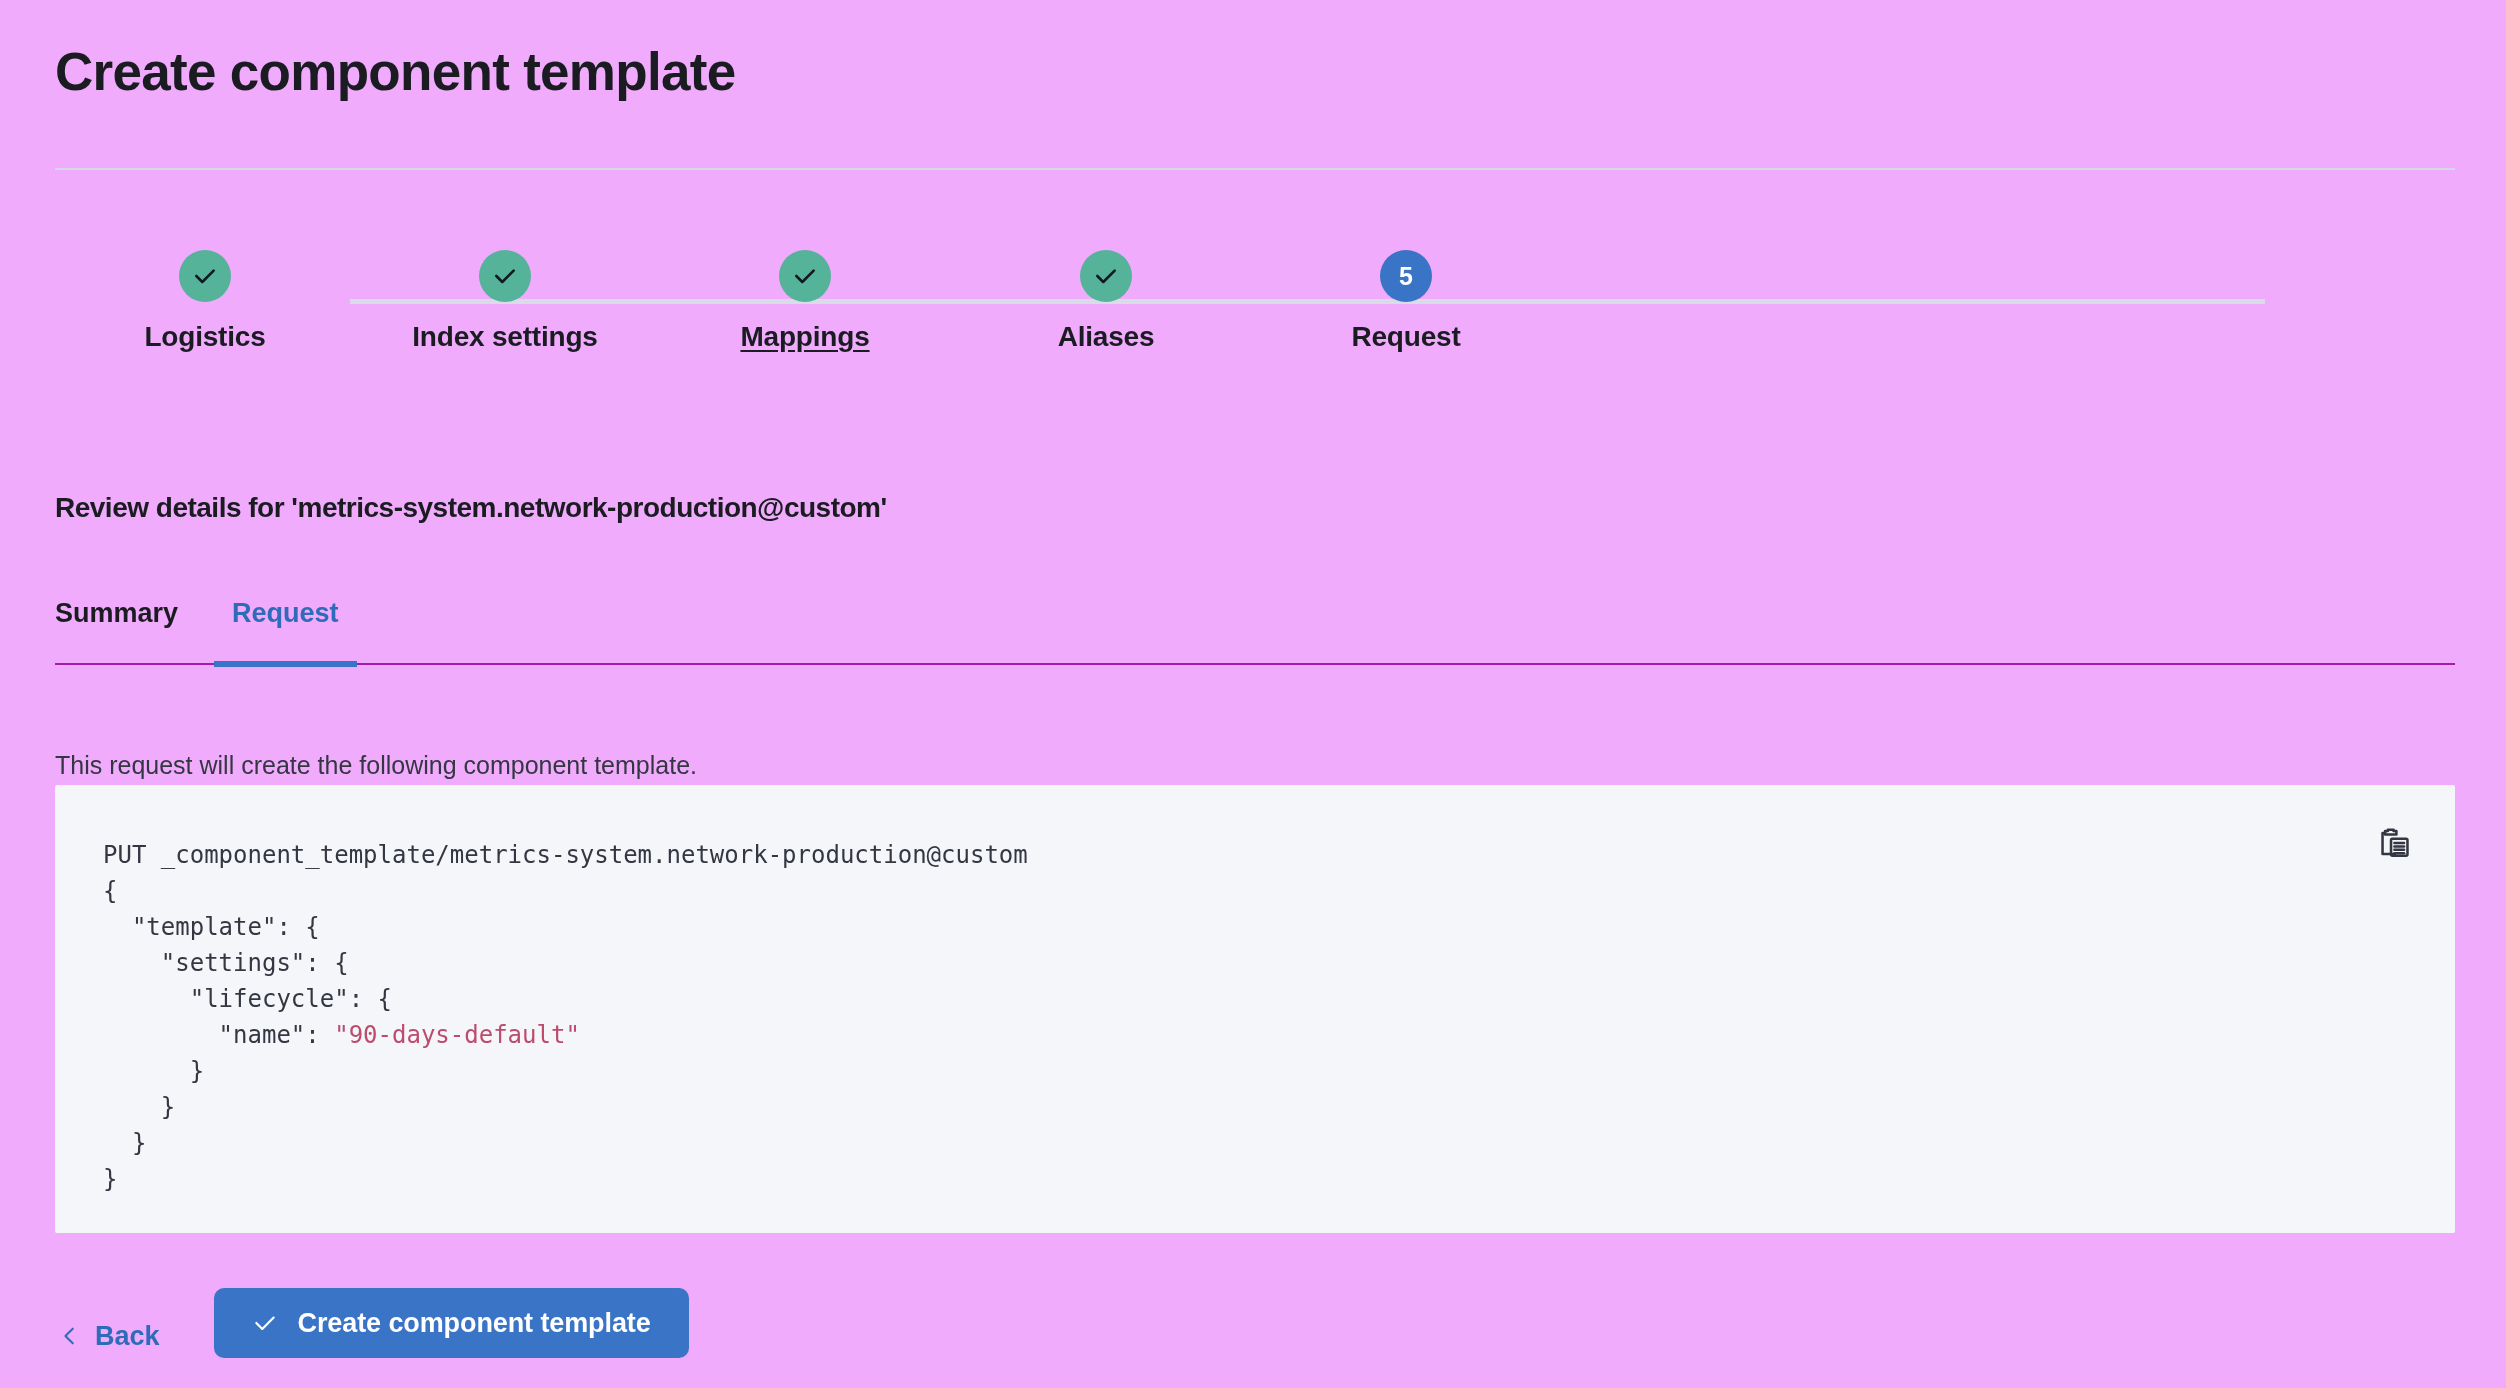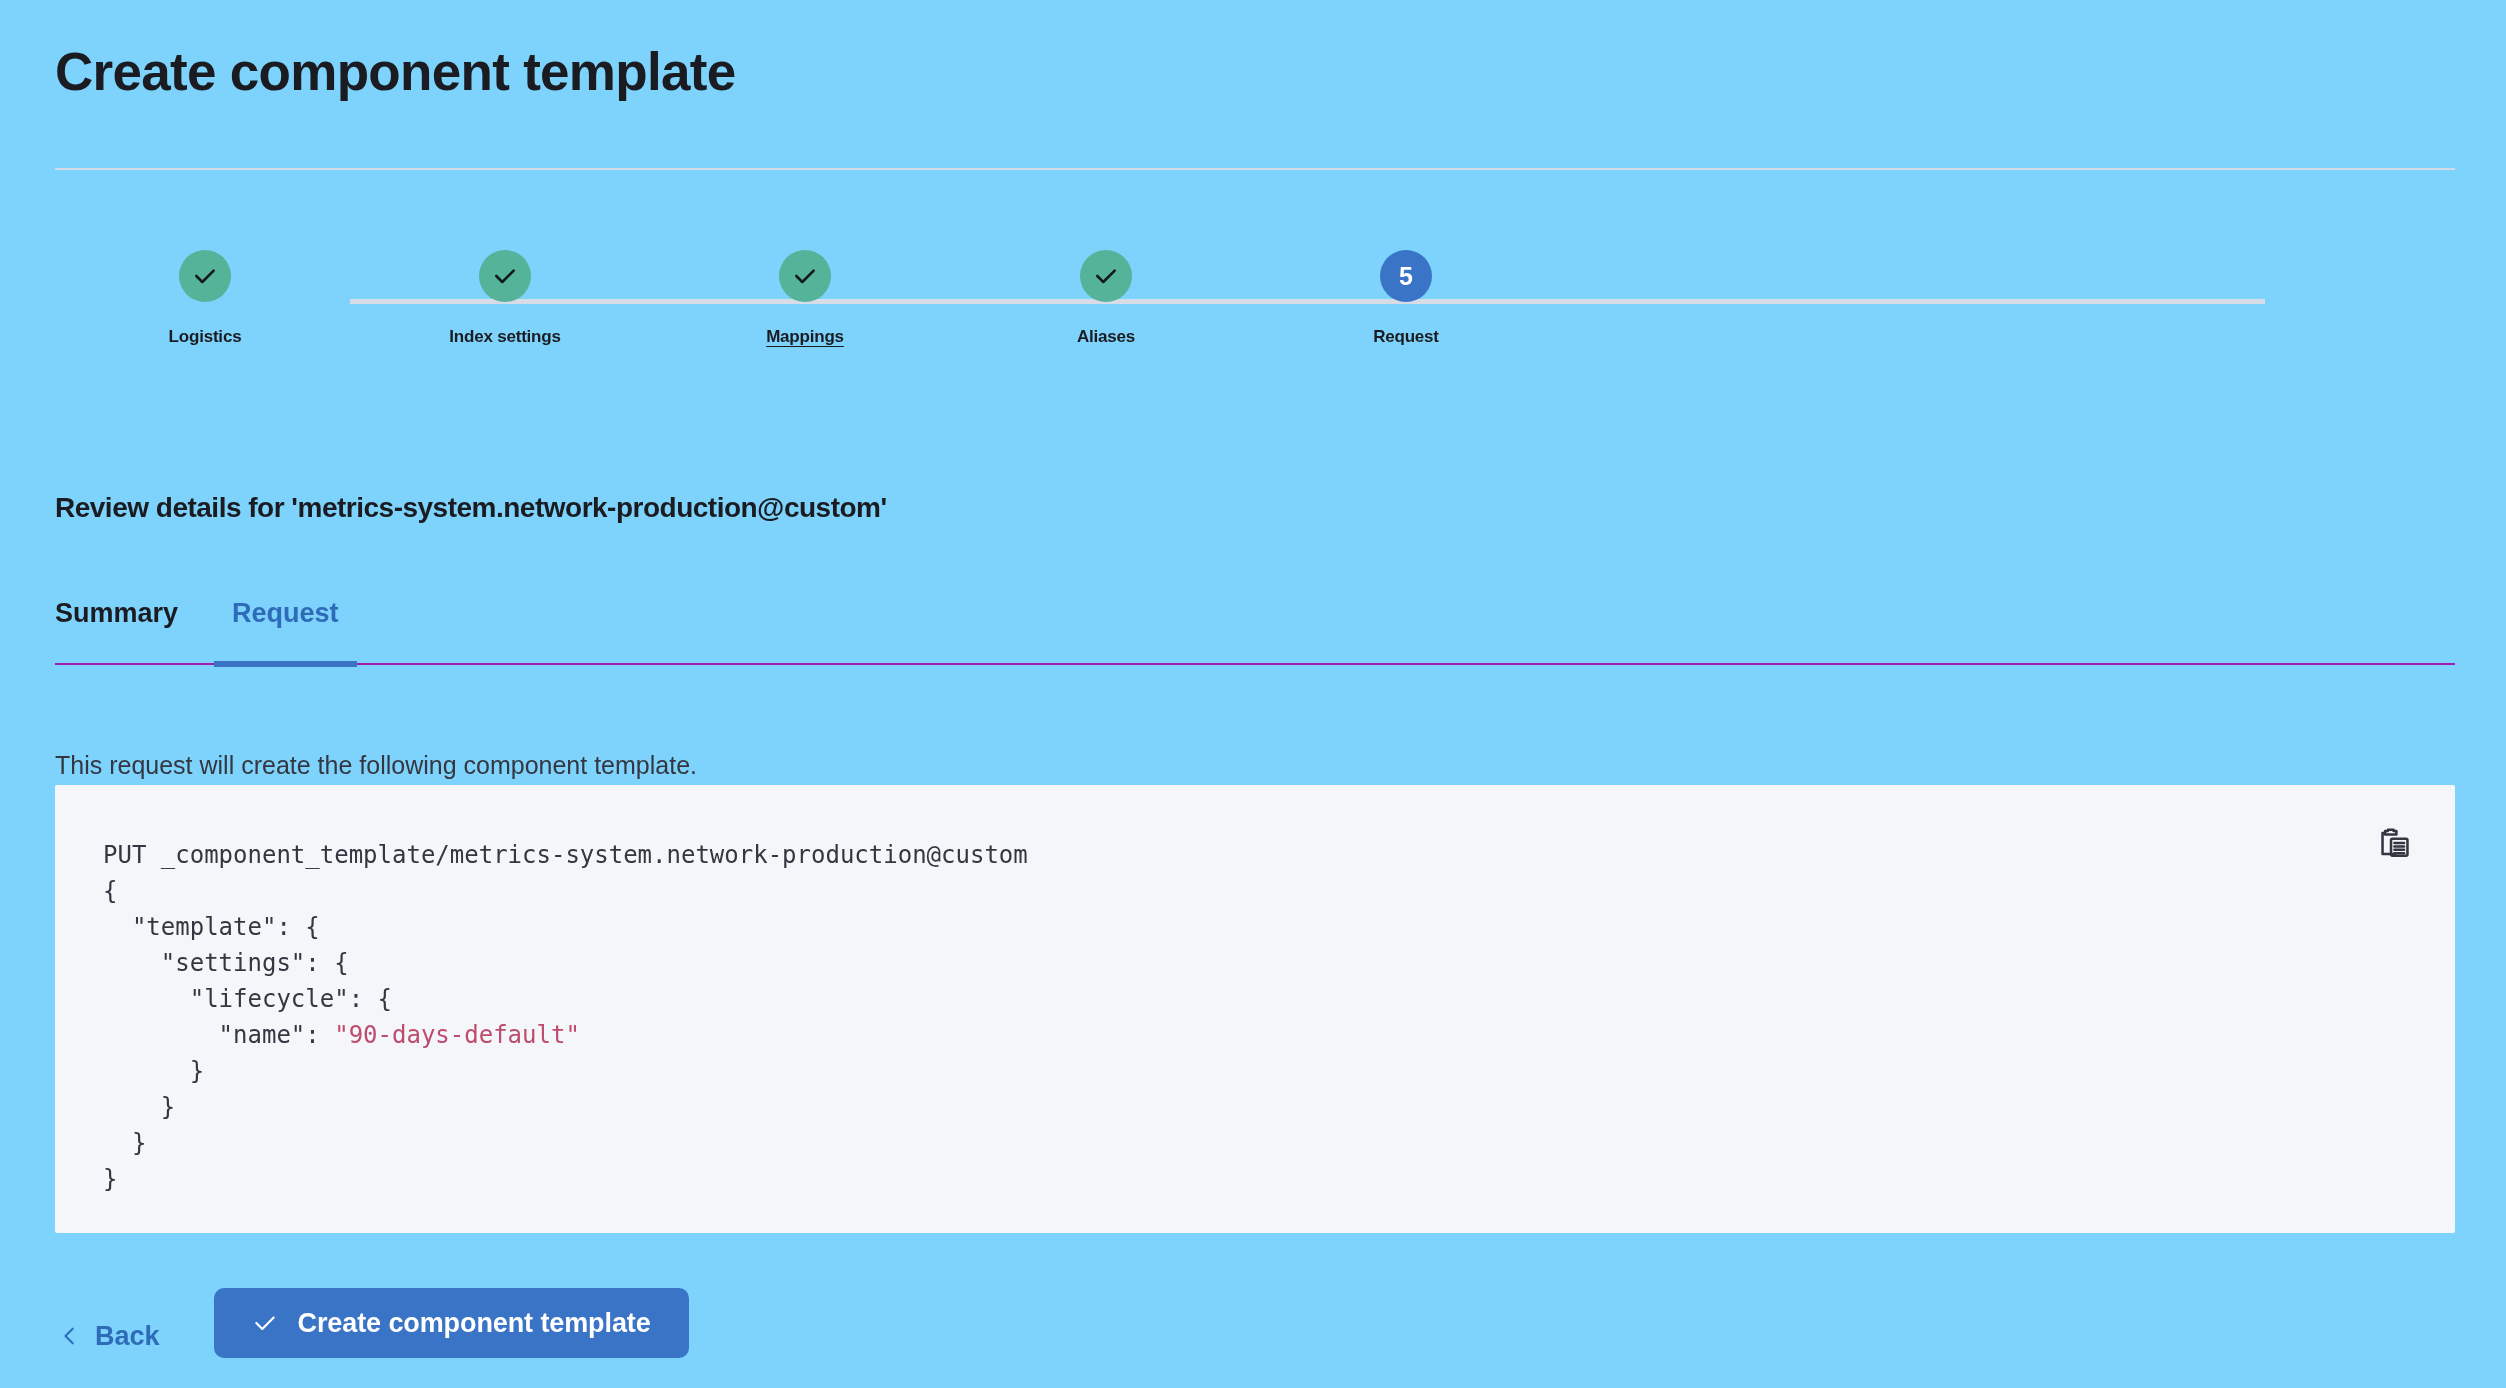--- a/index.html
+++ b/index.html
@@ -9,21 +9,21 @@
     height: 1388px;
     background: #ffffff;
     font-family: "Liberation Sans", sans-serif;
     -webkit-font-smoothing: antialiased;
   }
 
   .page {
     position: relative;
     width: 2506px;
     height: 1388px;
-    background: #7dd3fc;
+    background: #f0abfc;
     overflow: hidden;
   }
 
   
   .page-title {
     position: absolute;
     left: 55px;
     top: 40px;
     font-size: 53px;
     line-height: 64px;
@@ -89,21 +89,21 @@
 
   .step-circle .num {
     font-size: 25px;
     font-weight: 600;
     color: #ffffff;
     line-height: 1;
   }
 
   .step-label {
     margin-top: 20px;
-    font-size: 17px;
+    font-size: 28px;
     font-weight: 700;
     color: #1a1c21;
     line-height: 30px;
     letter-spacing: -0.2px;
   }
   .step-label.underlined { text-decoration: underline; text-underline-offset: 4px; }
 
   
   .section-heading {
     position: absolute;

